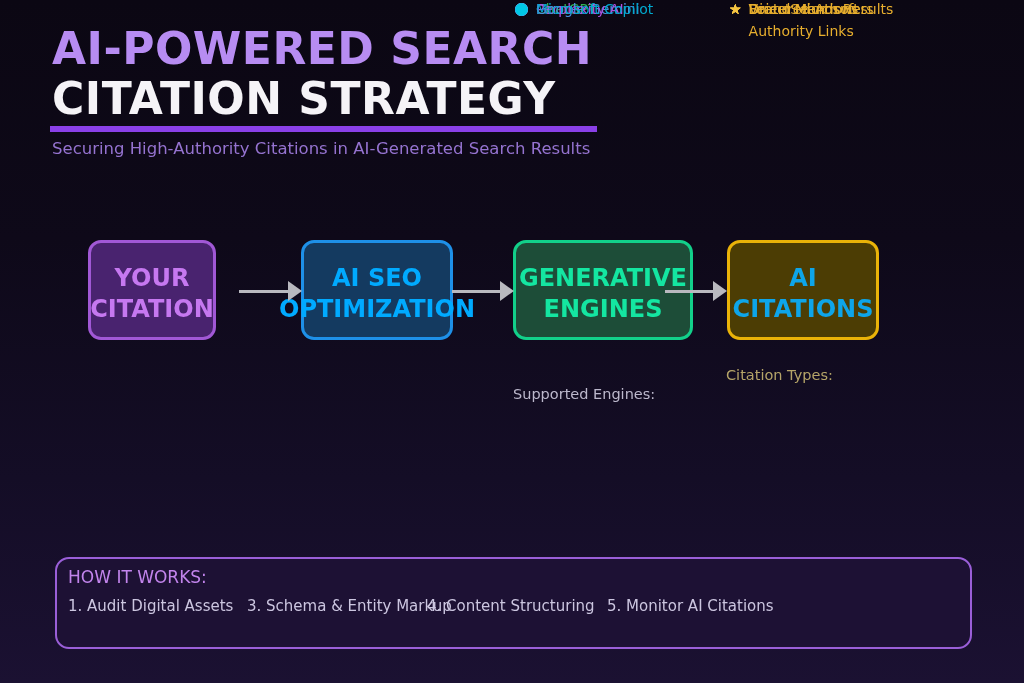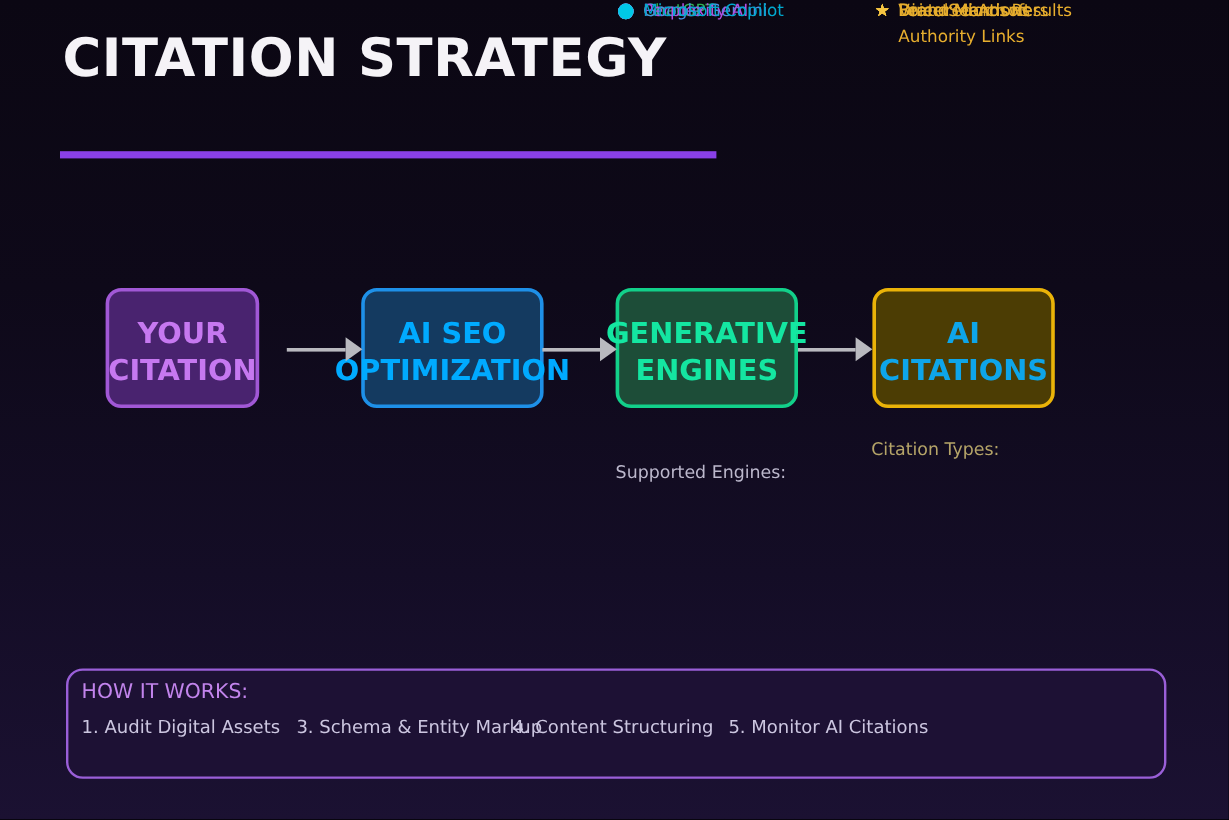--- a/index.html
+++ b/index.html
@@ -21,21 +21,21 @@
   .flow-box {
     position: absolute; top: 240px; height: 100px; box-sizing: border-box;
     border: 3px solid; border-radius: 13px;
     display: flex; flex-direction: column; align-items: center; justify-content: center;
     padding-top: 7px;
     font-weight: bold; font-size: 24px; line-height: 31px; text-align: center; white-space: nowrap;
   }
   .flow-box span { display: block; }
   .box-0 { left: 88px;  width: 128px; }
   .box-1 { left: 301px; width: 152px; }
-  .box-2 { left: 513px; width: 152px; }
+  .box-2 { left: 513px; width: 180px; }
   .box-3 { left: 727px; width: 152px; }
 
   
   .arrow { position: absolute; top: 281px; height: 20px; }
   .arrow .arrow-line { position: absolute; left: 0; top: 8.5px; height: 3px; }
   .arrow .arrow-head {
     position: absolute; top: 0; width: 0; height: 0;
     border-top: 10px solid transparent; border-bottom: 10px solid transparent;
     border-left-width: 14px; border-left-style: solid;
   }
@@ -73,23 +73,25 @@
   .how-step:nth-of-type(3) { left: 427px; }
   .how-step:nth-of-type(4) { left: 607px; }
   .how-step:nth-of-type(5) { left: 786px; }
 </style>
 </head>
 <body>
 
 <div class="canvas">
 
   <div class="title-block">
+    <span class="title-line" style="color: rgb(183, 140, 242);">AI-POWERED SEARCH</span>
     <span class="title-line" style="color: rgb(245, 243, 247);">CITATION STRATEGY</span>
   </div>
   <div class="title-underline" style="background-color: rgb(138, 64, 232);"></div>
+  <div class="subtitle" style="color: rgb(149, 115, 208);">Securing High-Authority Citations in AI-Generated Search Results</div>
 
   <div class="flow-box box-0" style="background-color: rgb(73, 35, 111); border-color: rgb(161, 88, 214); color: rgb(198, 120, 240);">
     <span>YOUR</span>
     <span>CITATION</span>
   </div>
   <div class="flow-box box-1" style="background-color: rgb(20, 58, 96); border-color: rgb(30, 144, 232); color: rgb(0, 170, 255);">
     <span>AI SEO</span>
     <span>OPTIMIZATION</span>
   </div>
   <div class="flow-box box-2" style="background-color: rgb(29, 77, 56); border-color: rgb(18, 208, 138); color: rgb(20, 230, 161);">

